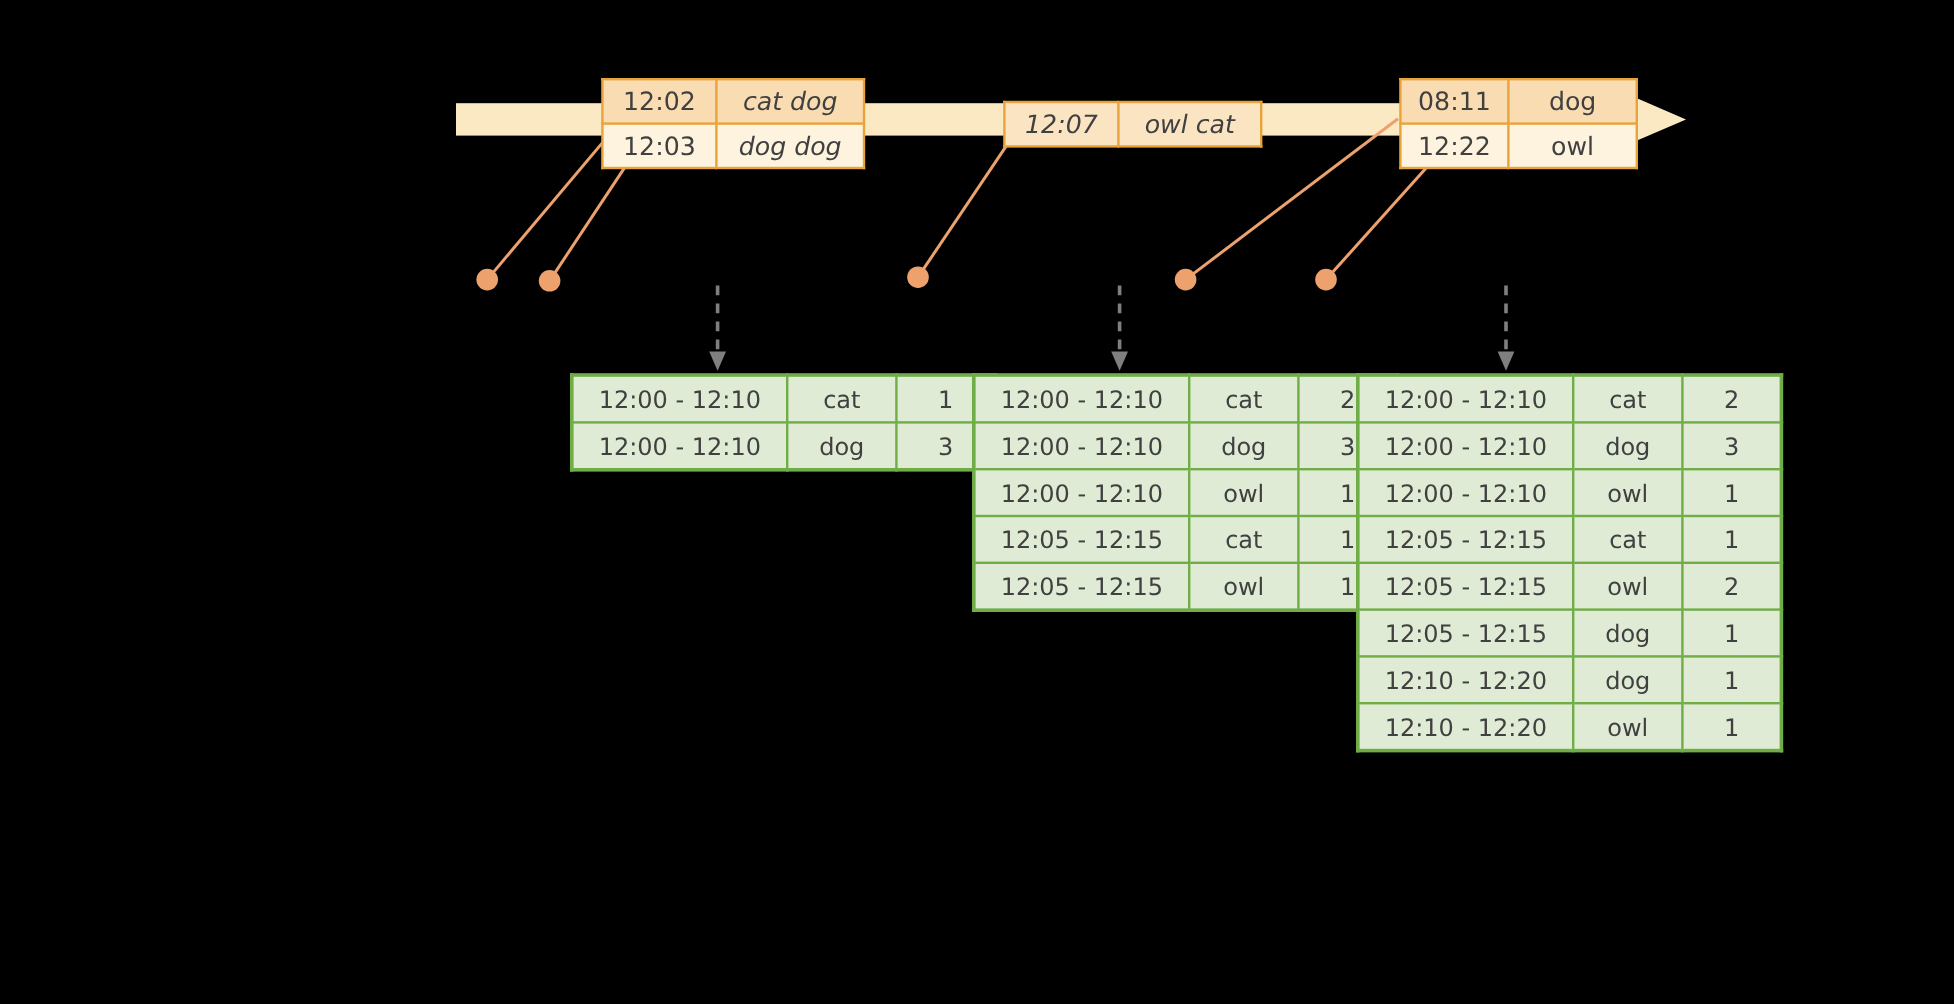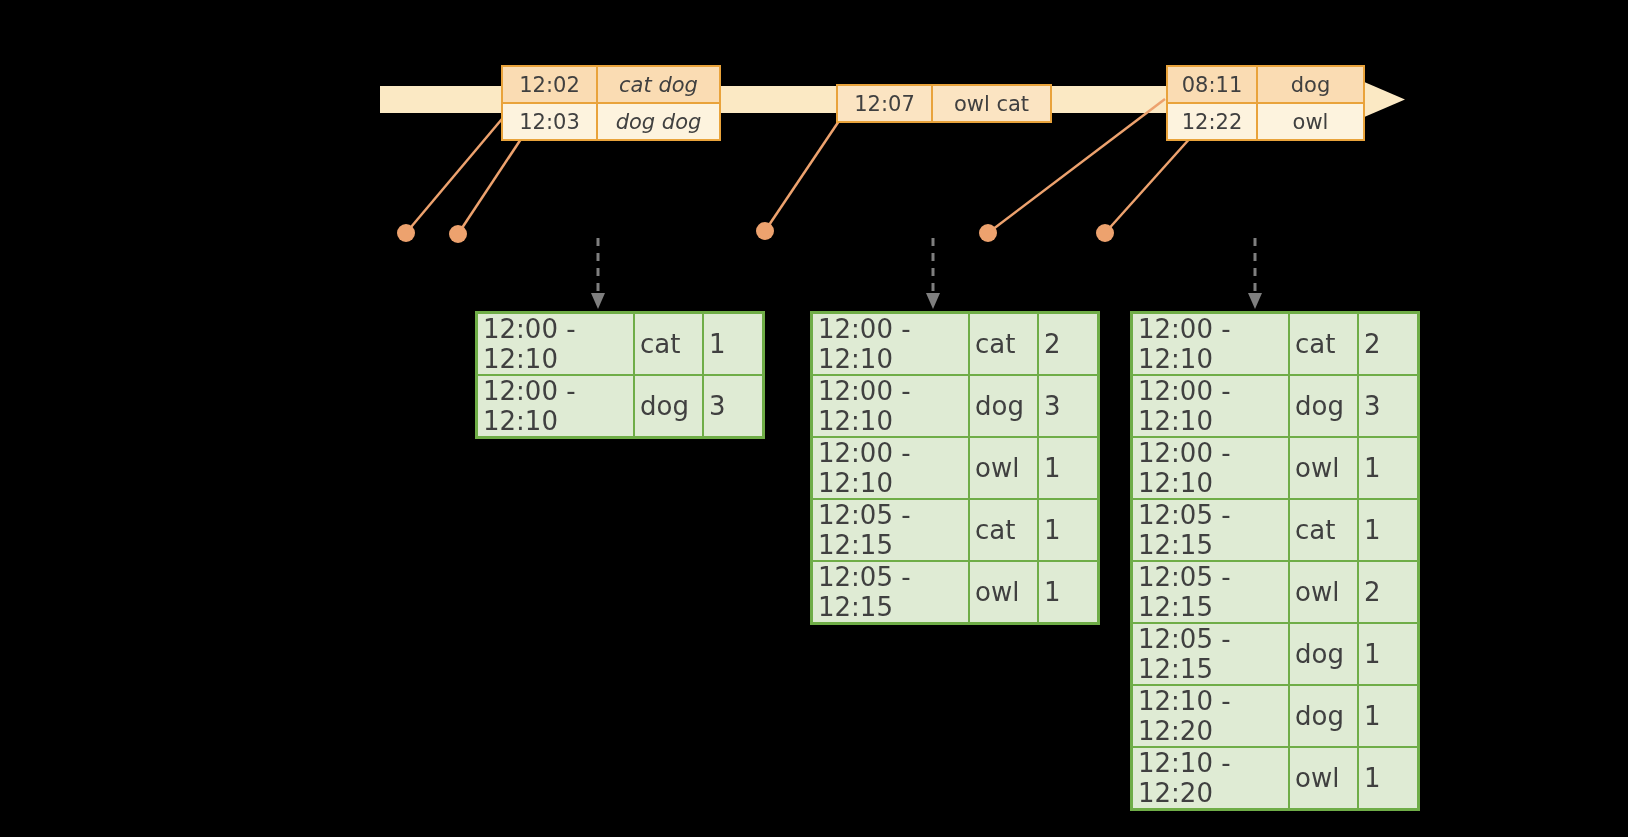--- a/index.html
+++ b/index.html
@@ -35,36 +35,36 @@
     text-align: center;
     vertical-align: middle;
     padding: 0 4px;
   }
   .row-strong td { background: var(--event-fill-strong, #FADCB3); }
   .row-medium td { background: var(--event-fill-medium, #FBE4C2); }
   .row-light  td { background: var(--event-fill-light,  #FDF3DE); }
 
   .ev1 { left: 501px; top: 65px; padding-left: 12px; }
   .ev1 .c-time { width: 85px; }  .ev1 .c-word { width: 113px; font-style: italic; }
-  .ev2 { left: 836px; top: 84px; }
+  .ev2 { left: 836px; top: 84px; font-style: italic; }
   .ev2 .c-time { width: 85px; }  .ev2 .c-word { width: 109px; text-align: center; }
   .ev3 { left: 1166px; top: 65px; }
   .ev3 .c-time { width: 80px; }  .ev3 .c-word { width: 97px; }
 
   
   .result-table { border: 3px solid var(--result-border, #6FAD47); }
   .result-table td {
     border: 2px solid var(--result-border, #6FAD47);
     background: var(--result-fill, #DFEBD4);
     height: 37px;
-    font-size: 26px;
+    font-size: 20px;
     color: var(--text, #404040);
-    text-align: left;
+    text-align: center;
     vertical-align: middle;
-    padding: 0 5px;
+    padding: 0 16px;
   }
   .result-table .c-window { width: 145px; }
   .result-table .c-word   { width: 57px; }
   .result-table .c-count  { width: 48px; }
 
   .resA { left: 475px;  top: 311px; }
   .resB { left: 810px;  top: 311px; }
   .resC { left: 1130px; top: 311px; }
 </style>
 </head>

